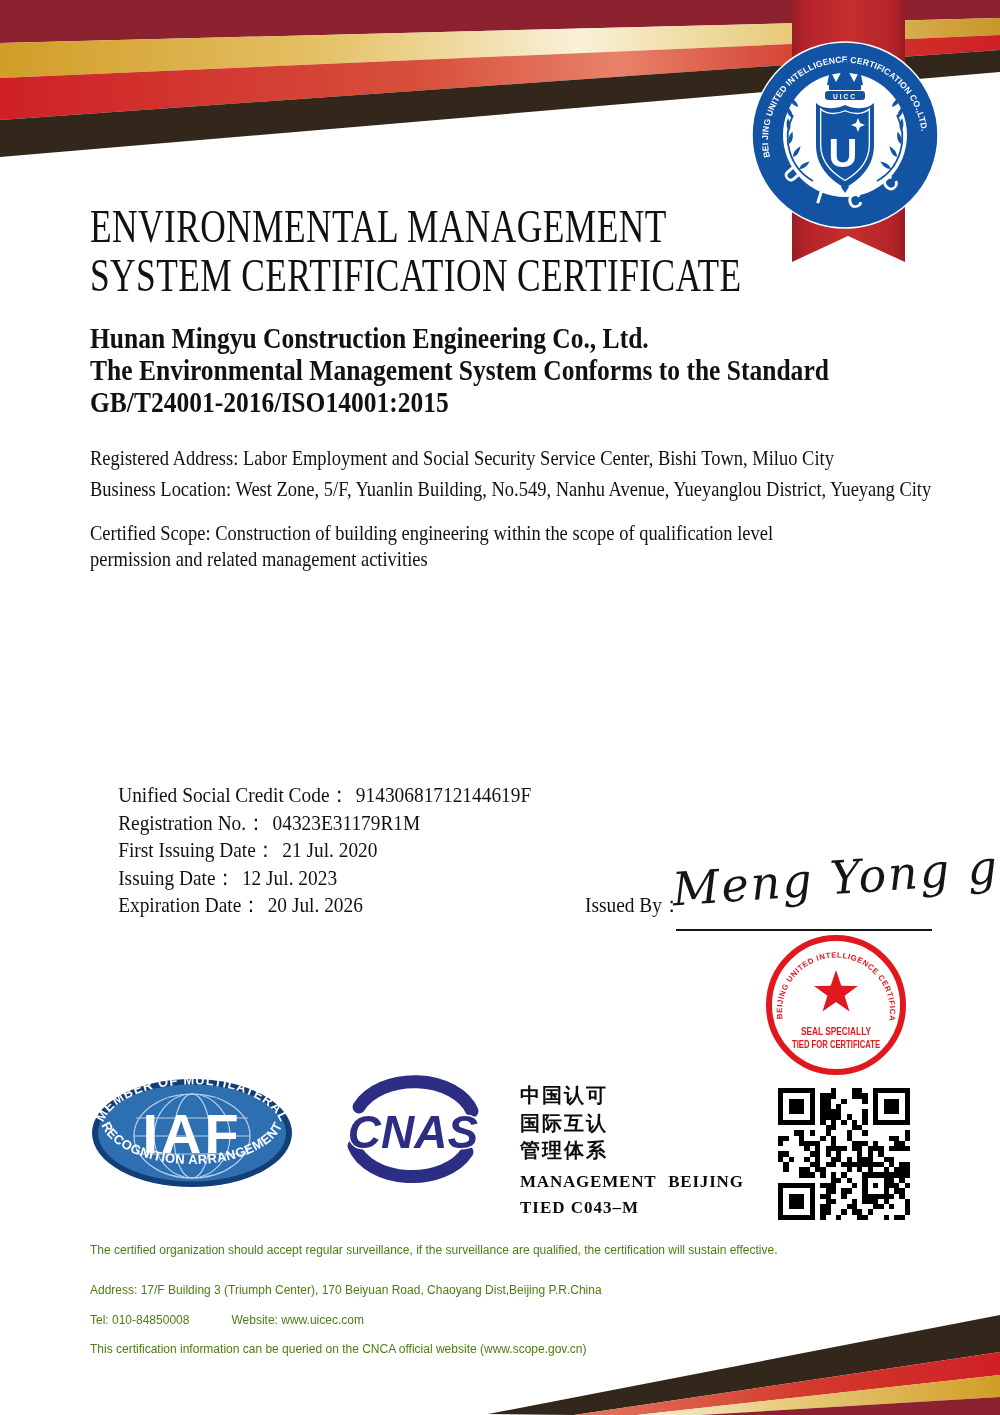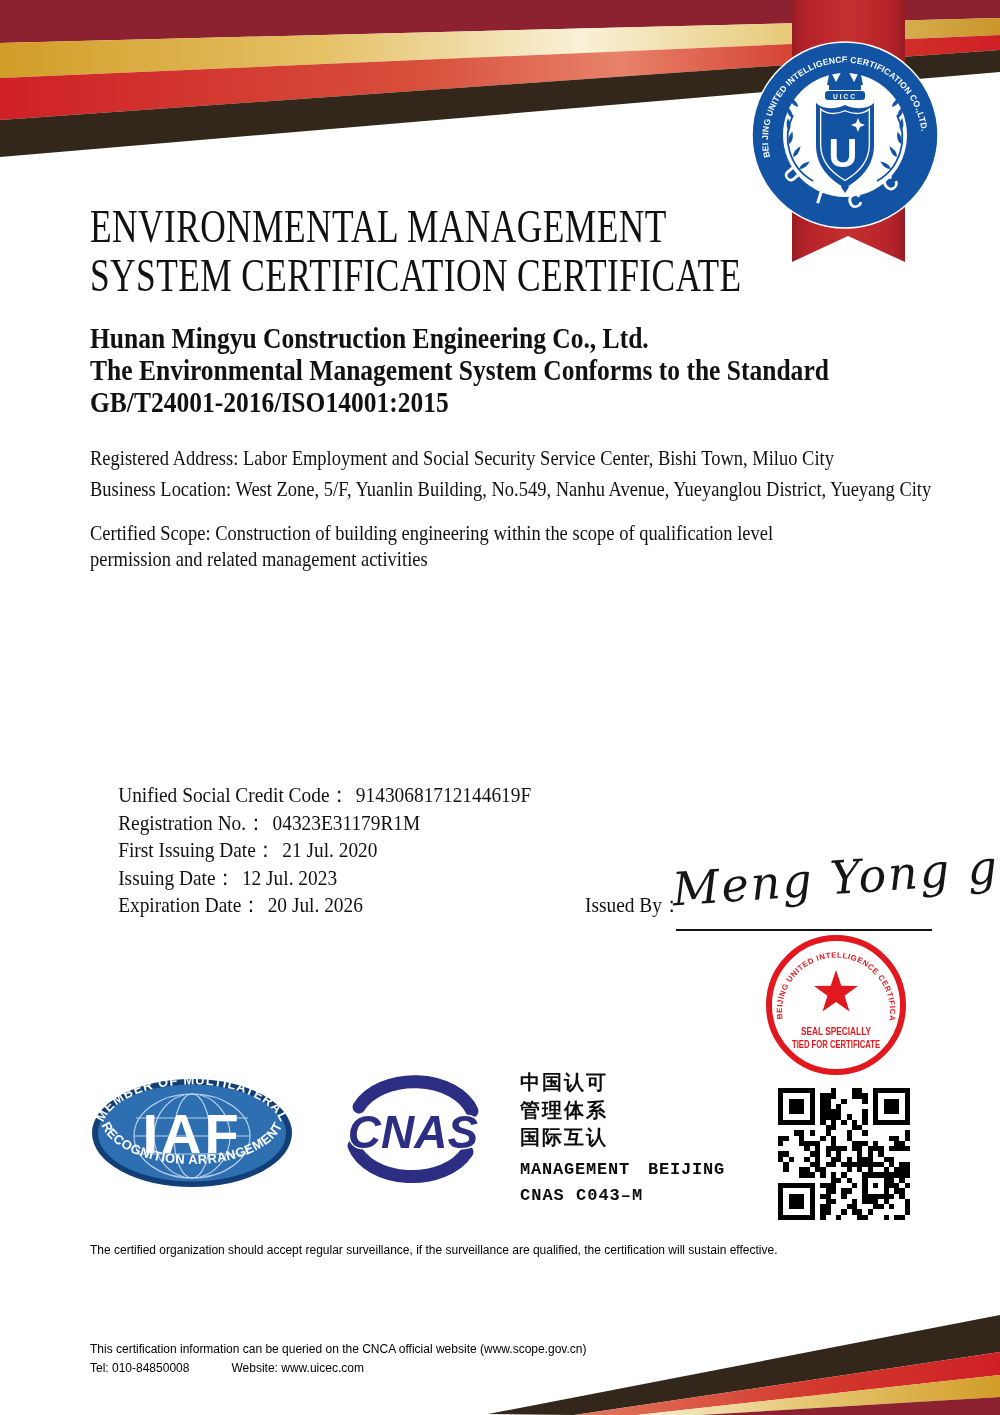--- a/index.html
+++ b/index.html
@@ -10,25 +10,25 @@
   .title{font-size:46px;line-height:49px;letter-spacing:.5px;transform:scaleX(.77);}
   .company{font-size:29px;line-height:32px;font-weight:bold;transform:scaleX(.88);}
   .bodyline{font-size:21px;transform:scaleX(.88);}
   .scope{font-size:21px;line-height:25.5px;transform:scaleX(.88);}
   .infoline{font-size:22px;line-height:27.6px;transform:scaleX(.88);}
   .infoline .val{margin-left:8px;}
   .issuedby{font-size:22px;transform:scaleX(.88);}
   .signature{font-family:"DejaVu Serif",serif;font-style:italic;font-size:46px;
              transform:rotate(-4deg);color:#151515;letter-spacing:2px;white-space:nowrap;}
   .sigline{background:#151515;height:2px;}
-  .accred{font-family:Liberation Mono, monospace;font-weight:bold;color:#0c0c0c;}
+  .accred{font-family:Liberation Serif, serif;font-weight:bold;color:#0c0c0c;margin-top:12px;}
   .accred .cn{font-size:20px;line-height:27.5px;letter-spacing:2px;}
   .accred .en1{font-size:17px;line-height:26px;letter-spacing:.8px;word-spacing:7px;margin-top:4px;}
   .accred .en2{font-size:17px;line-height:26px;letter-spacing:1px;}
-  .foot{font-family:"Liberation Sans",sans-serif;font-size:12px;color:#000000;white-space:nowrap;}
+  .foot{font-family:"Liberation Sans",sans-serif;font-size:12px;color:#4d7c0f;white-space:nowrap;}
   .foot .gap{margin-left:42px;}
   svg text{font-family:"Liberation Sans",sans-serif;}
 </style>
 </head>
 <body>
 
 <div id="page">
 
   <svg class="abs" style="left:0;top:0" width="1000" height="300" viewBox="0 0 1000 300">
     <defs>
@@ -181,24 +181,24 @@
   </svg>
 
   <svg class="abs" style="left:333px;top:1074px" width="160" height="112" viewBox="0 0 160 112">
     <path d="M 26,33 A 60,41 0 0 1 139,37" fill="none" stroke="#2B2E83" stroke-width="13" stroke-linecap="round"></path>
     <path d="M 134,78 A 60,41 0 0 1 21,72" fill="none" stroke="#2B2E83" stroke-width="13" stroke-linecap="round"></path>
     <text x="80" y="74" font-size="46" font-weight="bold" font-style="italic" fill="#2B2E83" text-anchor="middle" stroke="#ffffff" stroke-width="3" paint-order="stroke">CNAS</text>
   </svg>
 
   <div class="abs accred" style="left:520px;top:1070px">
     <div class="cn">中国认可</div>
+    <div class="cn">国际互认</div>
     <div class="cn">管理体系</div>
-    <div class="cn">国际互认</div>
     <div class="en1">MANAGEMENT BEIJING</div>
-    <div class="en2">CNAS C043–M</div>
+    <div class="en2">TIED C043–M</div>
   </div>
 
   <svg id="qr-grid" class="abs" style="left:778px;top:1088px" width="132" height="132" viewBox="0 0 25 25" shape-rendering="crispEdges">
       <rect x="0" y="0" width="1" height="1" fill="#000"></rect>
       <rect x="1" y="0" width="1" height="1" fill="#000"></rect>
       <rect x="2" y="0" width="1" height="1" fill="#000"></rect>
       <rect x="3" y="0" width="1" height="1" fill="#000"></rect>
       <rect x="4" y="0" width="1" height="1" fill="#000"></rect>
       <rect x="5" y="0" width="1" height="1" fill="#000"></rect>
       <rect x="6" y="0" width="1" height="1" fill="#000"></rect>
@@ -498,21 +498,22 @@
       <rect x="8" y="24" width="1" height="1" fill="#000"></rect>
       <rect x="11" y="24" width="1" height="1" fill="#000"></rect>
       <rect x="15" y="24" width="1" height="1" fill="#000"></rect>
       <rect x="16" y="24" width="1" height="1" fill="#000"></rect>
       <rect x="20" y="24" width="1" height="1" fill="#000"></rect>
       <rect x="22" y="24" width="1" height="1" fill="#000"></rect>
       <rect x="23" y="24" width="1" height="1" fill="#000"></rect>
     </svg>
 
   <div class="abs foot" style="left:90px;top:1243px">The certified organization should accept regular surveillance, if the surveillance are qualified, the certification will sustain effective.</div>
-  <div class="abs foot" style="left:90px;top:1361px">
+  <div class="abs foot" style="left:90px;top:1283px">Address: 17/F Building 3 (Triumph Center), 170 Beiyuan Road, Chaoyang Dist,Beijing P.R.China</div>
+  <div class="abs foot" style="left:90px;top:1313px">
     <span>Tel: 010-84850008</span><span class="gap">Website: www.uicec.com</span>
   </div>
   <div class="abs foot" style="left:90px;top:1342px">This certification information can be queried on the CNCA official website (www.scope.gov.cn)</div>
 
   <svg class="abs" style="left:0;top:1314px" width="1000" height="101" viewBox="0 0 1000 101">
     <defs>
       <linearGradient id="goldBot" x1="0" y1="0" x2="1" y2="0">
         <stop offset="0" stop-color="#F7EED2"></stop>
           <stop offset=".45" stop-color="#E7C877"></stop>
         <stop offset="1" stop-color="#D19D27"></stop>

